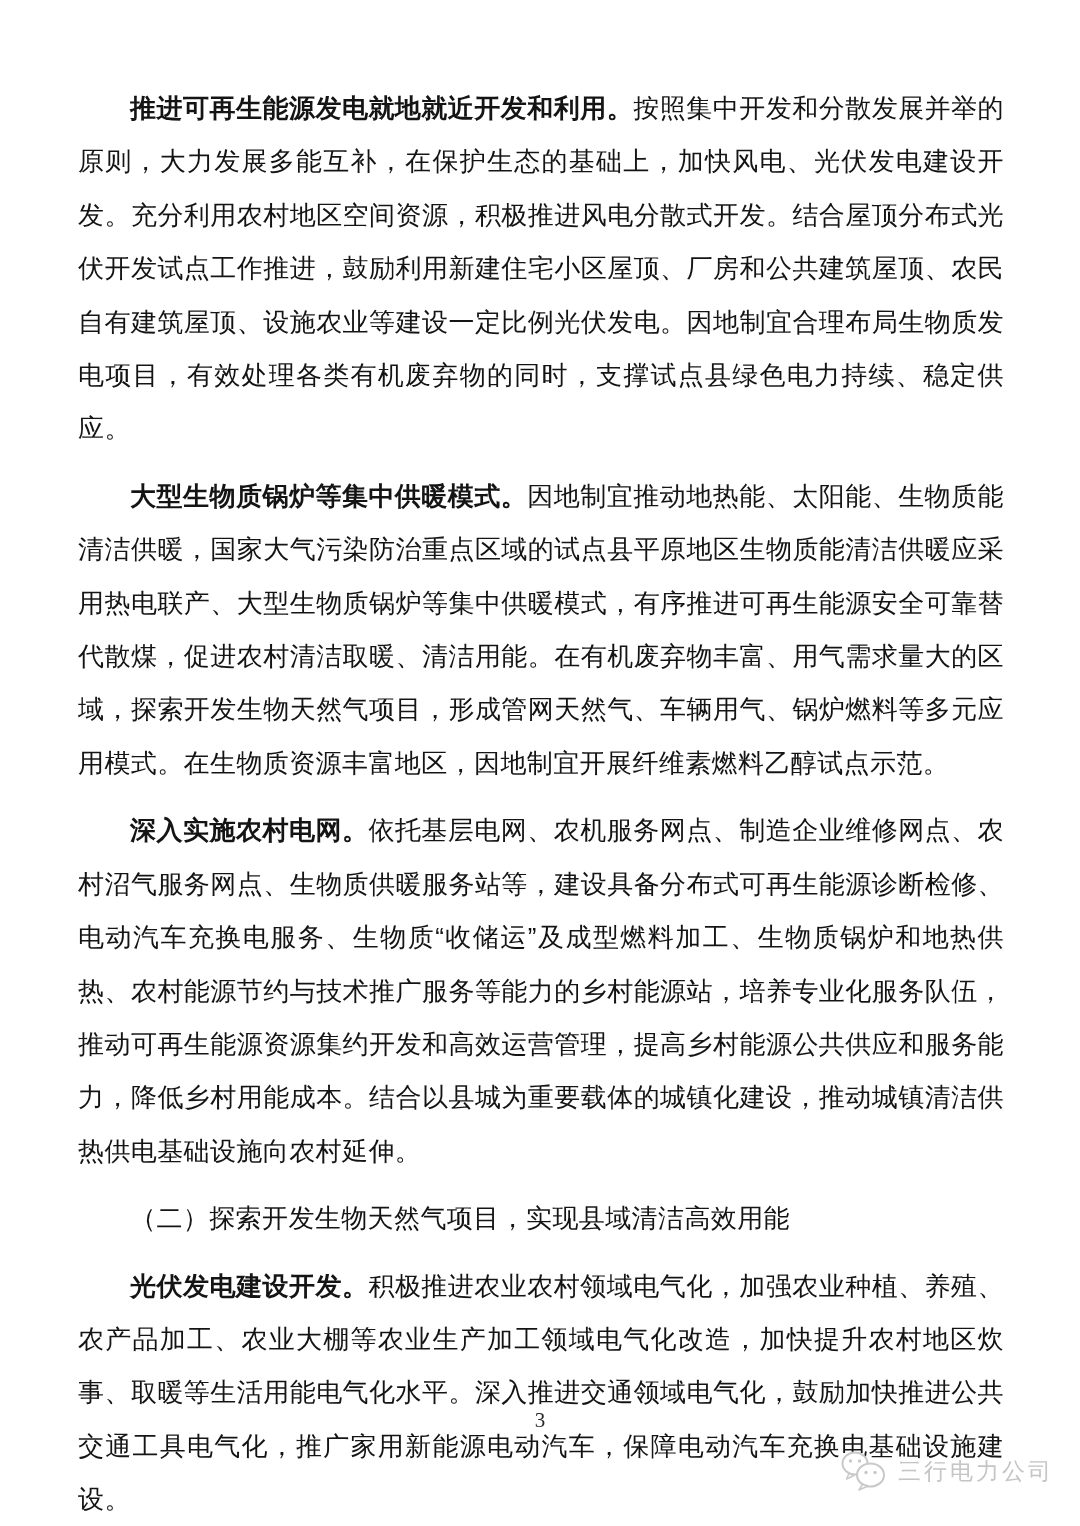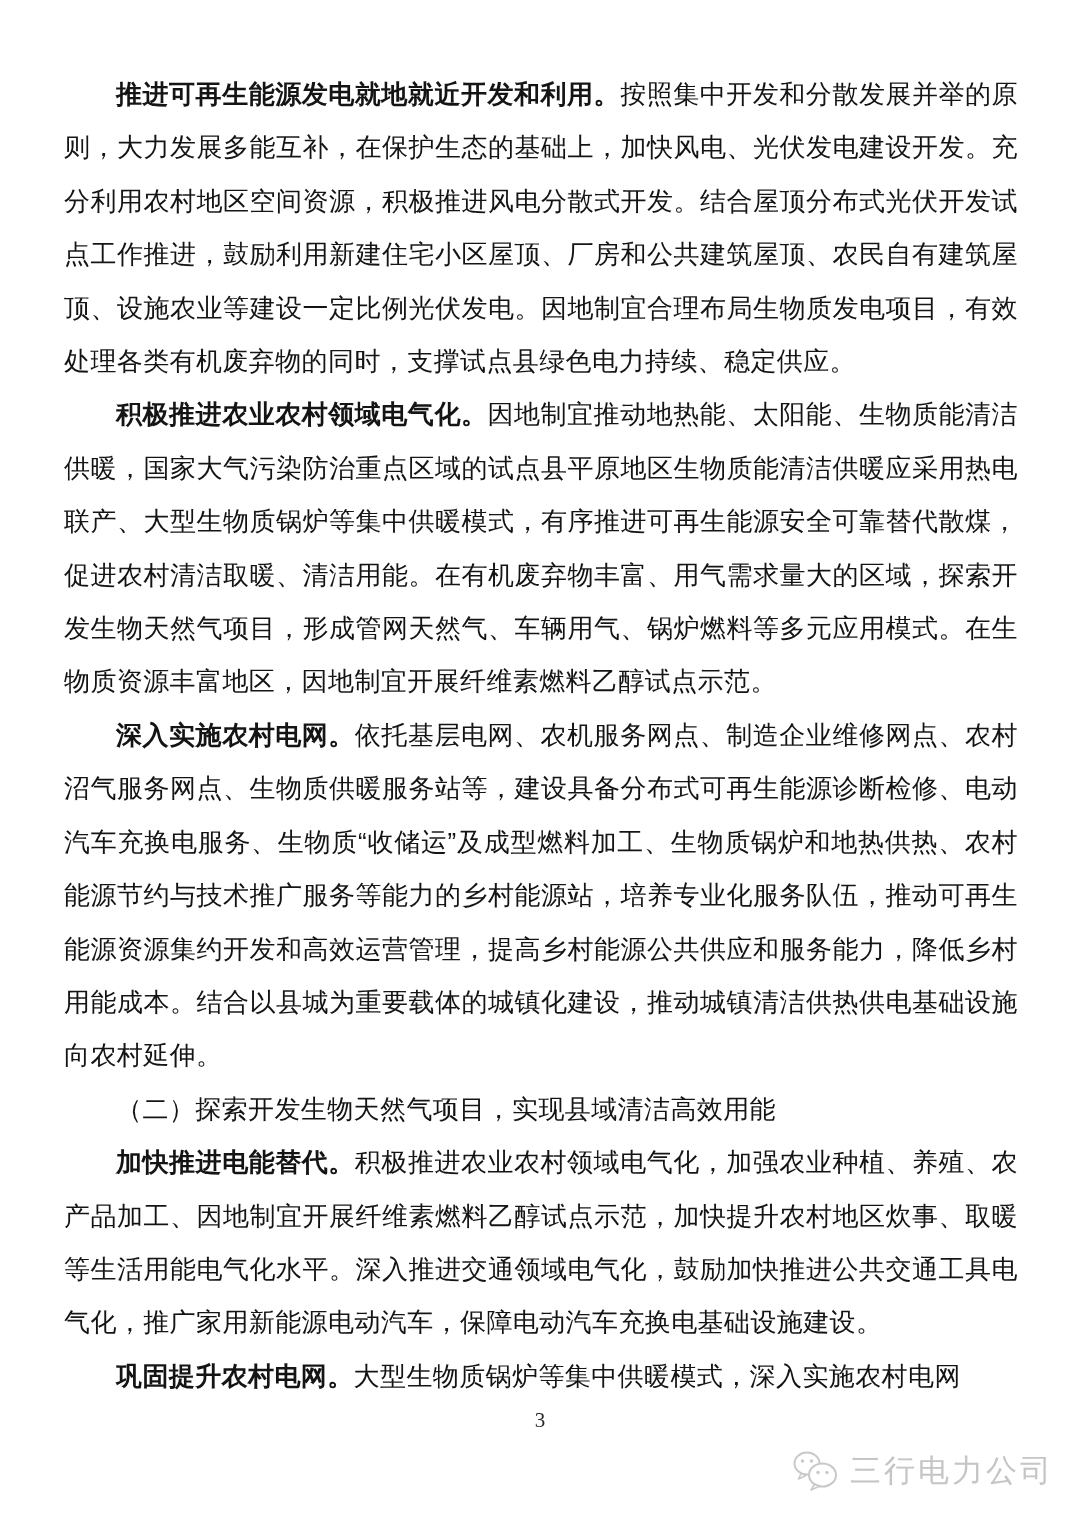--- a/index.html
+++ b/index.html
@@ -16,21 +16,21 @@
     position: absolute;
     left: 64px;
     right: 62px;
     top: 68px;
     text-align: justify;
     font-size: 26px;
     letter-spacing: 0.4px;
     line-height: 53.4px;
   }
   p.para {
-    margin: 0;
+    margin: 14px;
     padding: 0;
     text-indent: 2em;
     word-break: break-all;
   }
   .lead { font-weight: 700; }
   .pagenum {
     position: absolute;
     top: 1408px;
     left: 0;
     width: 100%;
@@ -40,43 +40,43 @@
     color: #2a2a2a;
   }
   .watermark {
     position: absolute;
     top: 1450px;
     right: 26px;
     display: flex;
     align-items: center;
     gap: 10px;
     color: #c5c5c5;
-    font-size: 31px;
+    font-size: 23px;
     letter-spacing: 3px;
     text-shadow: 0 1px 0 #ffffff;
     user-select: none;
   }
   .watermark svg { display: block; }
 </style>
 </head>
 <body>
 
 <div class="page">
 
   <div class="content">
 
     <p class="para"><span class="lead">推进可再生能源发电就地就近开发和利用。</span><span>按照集中开发和分散发展并举的原则，大力发展多能互补，在保护生态的基础上，加快风电、光伏发电建设开发。充分利用农村地区空间资源，积极推进风电分散式开发。结合屋顶分布式光伏开发试点工作推进，鼓励利用新建住宅小区屋顶、厂房和公共建筑屋顶、农民自有建筑屋顶、设施农业等建设一定比例光伏发电。因地制宜合理布局生物质发电项目，有效处理各类有机废弃物的同时，支撑试点县绿色电力持续、稳定供应。</span></p>
 
-    <p class="para"><span class="lead">积极推进农业农村领域电气化。</span><span>因地制宜推动地热能、太阳能、生物质能清洁供暖，国家大气污染防治重点区域的试点县平原地区生物质能清洁供暖应采用热电联产、大型生物质锅炉等集中供暖模式，有序推进可再生能源安全可靠替代散煤，促进农村清洁取暖、清洁用能。在有机废弃物丰富、用气需求量大的区域，探索开发生物天然气项目，形成管网天然气、车辆用气、锅炉燃料等多元应用模式。在生物质资源丰富地区，因地制宜开展纤维素燃料乙醇试点示范。</span></p>
+    <p class="para"><span class="lead">大型生物质锅炉等集中供暖模式。</span><span>因地制宜推动地热能、太阳能、生物质能清洁供暖，国家大气污染防治重点区域的试点县平原地区生物质能清洁供暖应采用热电联产、大型生物质锅炉等集中供暖模式，有序推进可再生能源安全可靠替代散煤，促进农村清洁取暖、清洁用能。在有机废弃物丰富、用气需求量大的区域，探索开发生物天然气项目，形成管网天然气、车辆用气、锅炉燃料等多元应用模式。在生物质资源丰富地区，因地制宜开展纤维素燃料乙醇试点示范。</span></p>
 
     <p class="para"><span class="lead">深入实施农村电网。</span><span>依托基层电网、农机服务网点、制造企业维修网点、农村沼气服务网点、生物质供暖服务站等，建设具备分布式可再生能源诊断检修、电动汽车充换电服务、生物质“收储运”及成型燃料加工、生物质锅炉和地热供热、农村能源节约与技术推广服务等能力的乡村能源站，培养专业化服务队伍，推动可再生能源资源集约开发和高效运营管理，提高乡村能源公共供应和服务能力，降低乡村用能成本。结合以县城为重要载体的城镇化建设，推动城镇清洁供热供电基础设施向农村延伸。</span></p>
 
     <p class="para"><span>（二）探索开发生物天然气项目，实现县域清洁高效用能</span></p>
 
-    <p class="para"><span class="lead">加快推进电能替代。</span><span>积极推进农业农村领域电气化，加强农业种植、养殖、农产品加工、因地制宜开展纤维素燃料乙醇试点示范，加快提升农村地区炊事、取暖等生活用能电气化水平。深入推进交通领域电气化，鼓励加快推进公共交通工具电气化，推广家用新能源电动汽车，保障电动汽车充换电基础设施建设。</span></p>
+    <p class="para"><span class="lead">光伏发电建设开发。</span><span>积极推进农业农村领域电气化，加强农业种植、养殖、农产品加工、农业大棚等农业生产加工领域电气化改造，加快提升农村地区炊事、取暖等生活用能电气化水平。深入推进交通领域电气化，鼓励加快推进公共交通工具电气化，推广家用新能源电动汽车，保障电动汽车充换电基础设施建设。</span></p>
 
     <p class="para"><span class="lead">巩固提升农村电网。</span><span>大型生物质锅炉等集中供暖模式，深入实施农村电网</span></p>
 
   </div>
 
   <div class="pagenum">3</div>
 
   <div class="watermark">
     <span>
       <svg width="48" height="42" viewBox="0 0 48 42" xmlns="http://www.w3.org/2000/svg">

